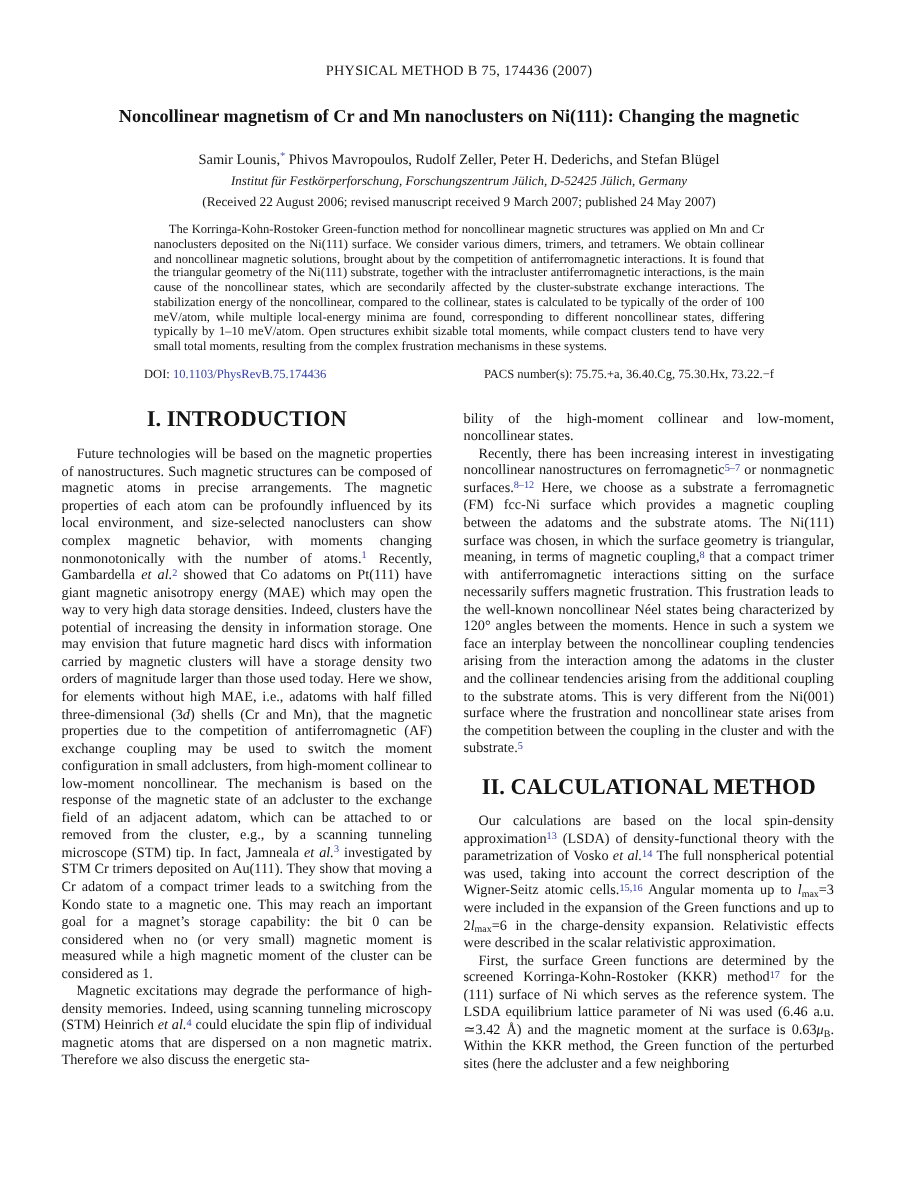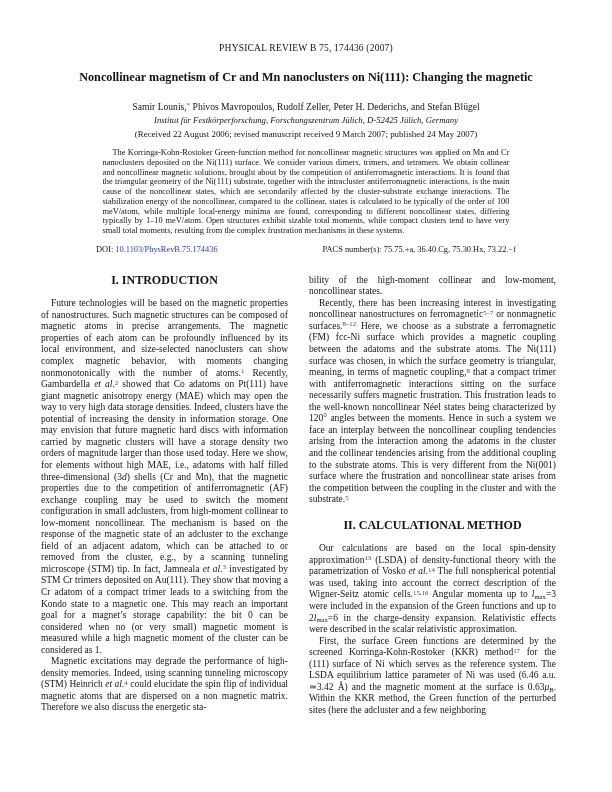--- a/index.html
+++ b/index.html
@@ -84,21 +84,21 @@
   }
   .col {
     width: 247px;
     font-size: 9.5px;
     line-height: 11.55px;
     text-align: justify;
   }
   .sec-head {
     text-align: center;
     font-weight: bold;
-    font-size: 12px;
+    font-size: 15px;
     margin-bottom: 12px;
   }
   .sec-head.mt { margin-top: 14px; }
   .para { margin: 0; }
   .para.indent { text-indent: 10px; }
   .footer {
     position: absolute;
     left: 41px; right: 41px;
     bottom: 31px;
     display: grid;
@@ -108,21 +108,21 @@
   }
   .footer .f-left { text-align: left; }
   .footer .f-center { text-align: center; }
   .footer .f-right { text-align: right; }
 </style>
 </head>
 <body>
 
 <div class="page">
 
-  <div class="journal-line"><span>PHYSICAL REVIEW B </span><span class="b">75</span><span>, 174436 (2007)</span></div>
+  <div class="journal-line"><span>PHYSICAL METHOD B </span><span class="b">75</span><span>, 174436 (2007)</span></div>
 
   <div class="title-block">
     <div class="title-line">Noncollinear magnetism of Cr and Mn nanoclusters on Ni(111): Changing the magnetic</div>
   </div>
 
   <div class="authors"><span>Samir Lounis,</span><span class="cite">*</span><span> Phivos Mavropoulos, Rudolf Zeller, Peter H. Dederichs, and Stefan Blügel</span></div>
   <div class="affiliation">Institut für Festkörperforschung, Forschungszentrum Jülich, D-52425 Jülich, Germany</div>
   <div class="received">(Received 22 August 2006; revised manuscript received 9 March 2007; published 24 May 2007)</div>
 
   <div class="abstract">The Korringa-Kohn-Rostoker Green-function method for noncollinear magnetic structures was applied on Mn and Cr nanoclusters deposited on the Ni(111) surface. We consider various dimers, trimers, and tetramers. We obtain collinear and noncollinear magnetic solutions, brought about by the competition of antiferromagnetic interactions. It is found that the triangular geometry of the Ni(111) substrate, together with the intracluster antiferromagnetic interactions, is the main cause of the noncollinear states, which are secondarily affected by the cluster-substrate exchange interactions. The stabilization energy of the noncollinear, compared to the collinear, states is calculated to be typically of the order of 100 meV/atom, while multiple local-energy minima are found, corresponding to different noncollinear states, differing typically by 1–10 meV/atom. Open structures exhibit sizable total moments, while compact clusters tend to have very small total moments, resulting from the complex frustration mechanisms in these systems.</div>

